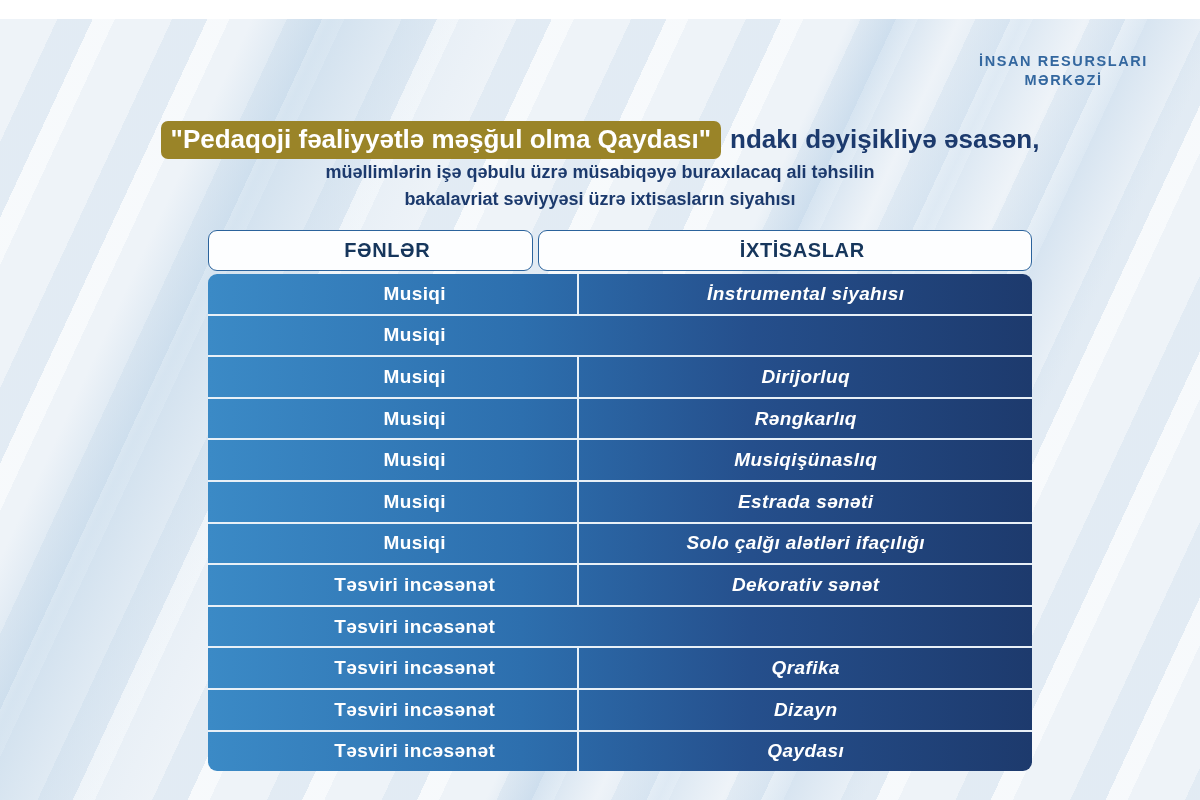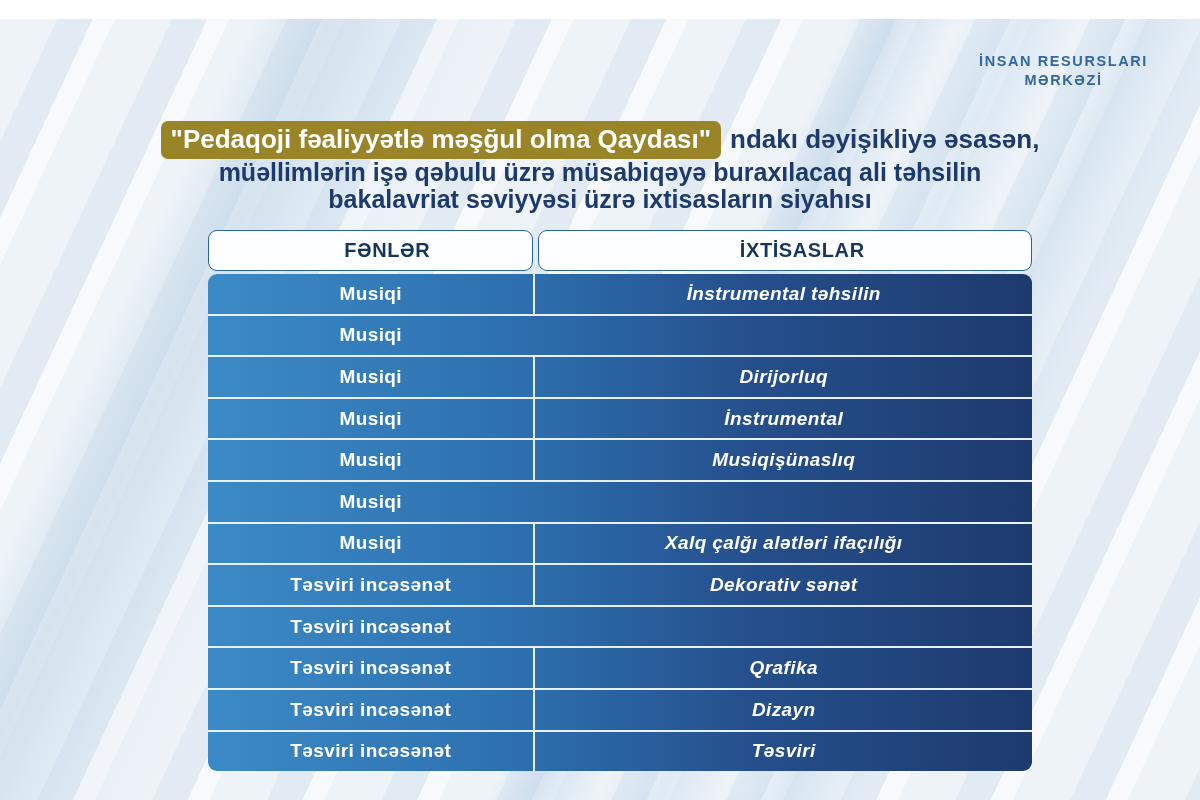--- a/index.html
+++ b/index.html
@@ -45,21 +45,21 @@
     font-weight:bold;
   }
   .title .line1{font-size:26px; line-height:34px; margin-bottom:3px;}
   .title .hl{
     background:var(--highlight-bg,#9a8428);
     color:#fff;
     padding:3px 10px 5px 10px;
     border-radius:7px;
   }
   .title .rest{margin-left:9px;}
-  .title .line2,.title .line3{font-size:25px; line-height:27px;}
+  .title .line2,.title .line3{font-size:18px; line-height:27px;}
   
   .table-wrap{position:absolute; left:208px; top:211px; width:824px;}
   .thead{display:flex; gap:5px; height:41px; margin-bottom:3px;}
   .th{
     box-sizing:border-box;
     background:var(--header-bg,#fdfeff);
     border:1.5px solid var(--header-border,#2b639c);
     border-radius:9px;
     display:flex; align-items:center; justify-content:center;
     color:var(--header-text,#16365c);
@@ -75,21 +75,21 @@
     border-radius:9px;
     overflow:hidden;
   }
   .row{display:flex; height:39.6px;}
   .row + .row{border-top:2px solid var(--row-separator,#e8f0f7);}
   .cell{
     display:flex; align-items:center; justify-content:center;
     color:var(--cell-text,#ffffff);
     font-weight:bold; font-size:19px; letter-spacing:0.4px;
   }
-  .cell.subject{width:39.5%;}
+  .cell.subject{width:39.5%;padding-left:44px;}
   .cell.specialty{flex:1; border-left:2px solid var(--row-separator,#e8f0f7); font-style:italic;}
 </style>
 </head>
 <body>
 
 <div class="canvas">
   <div class="stripes fine"></div>
   <div class="stripes bands"></div>
 
   <div class="logo">
@@ -106,58 +106,59 @@
   </div>
 
   <div class="table-wrap">
     <div class="thead">
       <div class="th th-left">FƏNLƏR</div>
       <div class="th th-right">İXTİSASLAR</div>
     </div>
     <div class="tbody">
       <div class="row">
         <div class="cell subject">Musiqi</div>
-        <div class="cell specialty">İnstrumental təhsilin</div>
+        <div class="cell specialty">İnstrumental siyahısı</div>
       </div>
       <div class="row">
         <div class="cell subject">Musiqi</div>
       </div>
       <div class="row">
         <div class="cell subject">Musiqi</div>
         <div class="cell specialty">Dirijorluq</div>
       </div>
       <div class="row">
         <div class="cell subject">Musiqi</div>
-        <div class="cell specialty">İnstrumental</div>
+        <div class="cell specialty">Rəngkarlıq</div>
       </div>
       <div class="row">
         <div class="cell subject">Musiqi</div>
         <div class="cell specialty">Musiqişünaslıq</div>
       </div>
       <div class="row">
         <div class="cell subject">Musiqi</div>
+        <div class="cell specialty">Estrada sənəti</div>
       </div>
       <div class="row">
         <div class="cell subject">Musiqi</div>
-        <div class="cell specialty">Xalq çalğı alətləri ifaçılığı</div>
+        <div class="cell specialty">Solo çalğı alətləri ifaçılığı</div>
       </div>
       <div class="row">
         <div class="cell subject">Təsviri incəsənət</div>
         <div class="cell specialty">Dekorativ sənət</div>
       </div>
       <div class="row">
         <div class="cell subject">Təsviri incəsənət</div>
       </div>
       <div class="row">
         <div class="cell subject">Təsviri incəsənət</div>
         <div class="cell specialty">Qrafika</div>
       </div>
       <div class="row">
         <div class="cell subject">Təsviri incəsənət</div>
         <div class="cell specialty">Dizayn</div>
       </div>
       <div class="row">
         <div class="cell subject">Təsviri incəsənət</div>
-        <div class="cell specialty">Təsviri</div>
+        <div class="cell specialty">Qaydası</div>
       </div>
     </div>
   </div>
 </div>
 
 </body></html>

